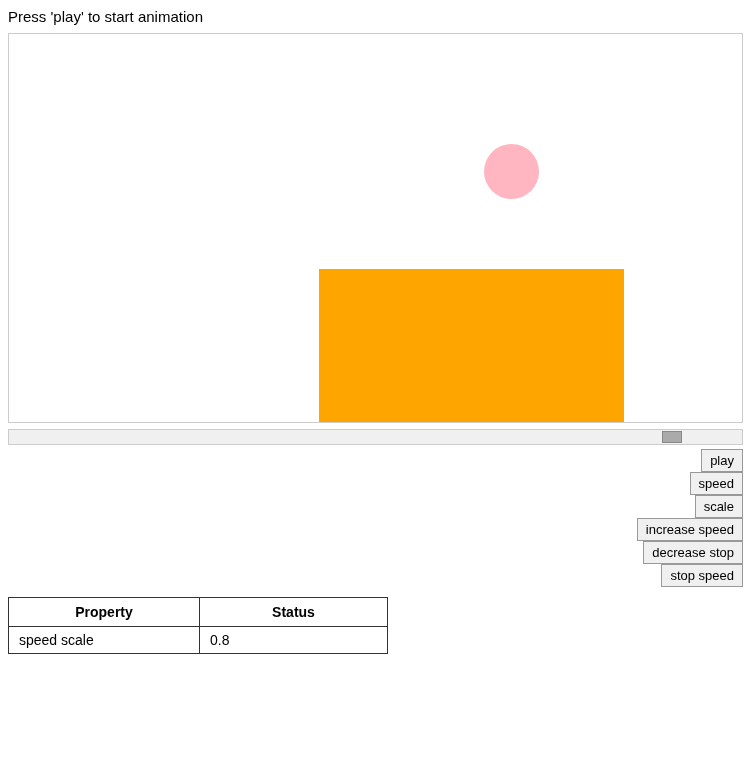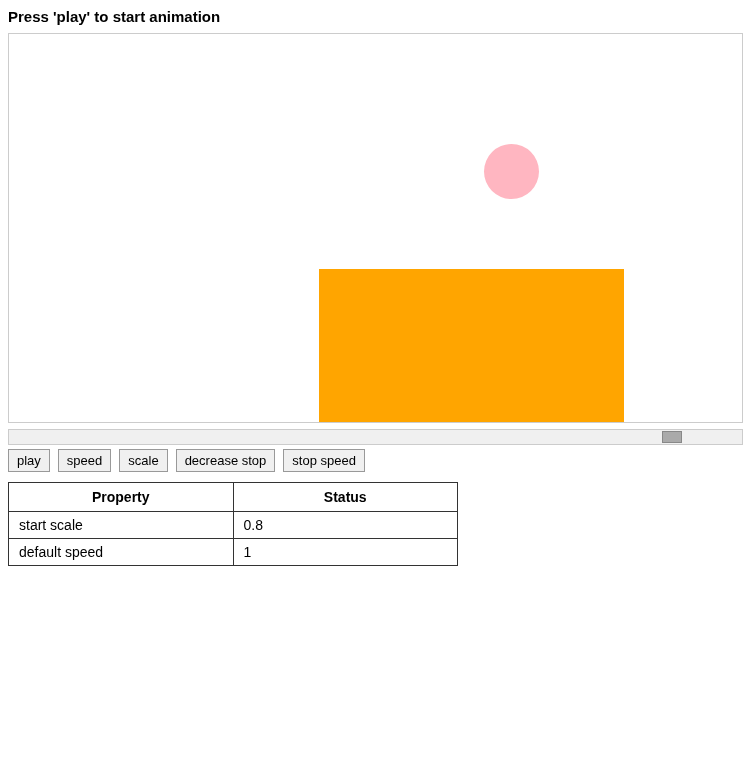--- a/index.html
+++ b/index.html
@@ -4,21 +4,21 @@
   <style>
     * { box-sizing: border-box; margin: 0; padding: 0; }
     body {
       font-family: Arial, sans-serif;
       font-size: 14px;
       background: #fff;
       padding: 8px;
       width: 751px;
     }
     #page-title {
-      font-weight: bold;
+      font-weight: normal;
       font-size: 15px;
       margin-bottom: 8px;
     }
     #animation-canvas-wrapper {
       width: 735px;
       height: 390px;
       border: 1px solid #ccc;
       position: relative;
       overflow: hidden;
       background: #fff;
@@ -53,34 +53,35 @@
       position: absolute;
       right: 60px;
       top: 1px;
       width: 20px;
       height: 12px;
       background: #aaa;
       border: 1px solid #888;
     }
     #controls {
       display: flex;
+      flex-direction: column;
       align-items: flex-end;
-      gap: 8px;
+      gap: 0;
       margin-bottom: 10px;
     }
     .ctrl-btn {
       padding: 3px 8px;
       font-size: 13px;
       border: 1px solid #999;
       background: #f0f0f0;
       cursor: pointer;
     }
     #status-table {
       border-collapse: collapse;
-      width: 450px;
+      width: 380px;
     }
     #status-table th {
       border: 1px solid #333;
       padding: 6px 10px;
       text-align: center;
       font-weight: bold;
       background: #fff;
     }
     #status-table td {
       border: 1px solid #333;
@@ -105,34 +106,31 @@
 </div>
 
 <div id="scrollbar-area">
   <div id="scrollbar-thumb"></div>
 </div>
 
 <div id="controls">
   <button class="ctrl-btn">play</button>
   <button class="ctrl-btn">speed</button>
   <button class="ctrl-btn">scale</button>
+  <button class="ctrl-btn">increase speed</button>
   <button class="ctrl-btn">decrease stop</button>
   <button class="ctrl-btn">stop speed</button>
 </div>
 
 <table id="status-table">
   <thead>
     <tr>
       <th>Property</th>
       <th>Status</th>
     </tr>
   </thead>
   <tbody id="table-body">
       <tr>
-        <td>start scale</td>
+        <td>speed scale</td>
         <td>0.8</td>
-      </tr>
-      <tr>
-        <td>default speed</td>
-        <td>1</td>
       </tr>
     </tbody>
 </table>
 
 </body></html>

